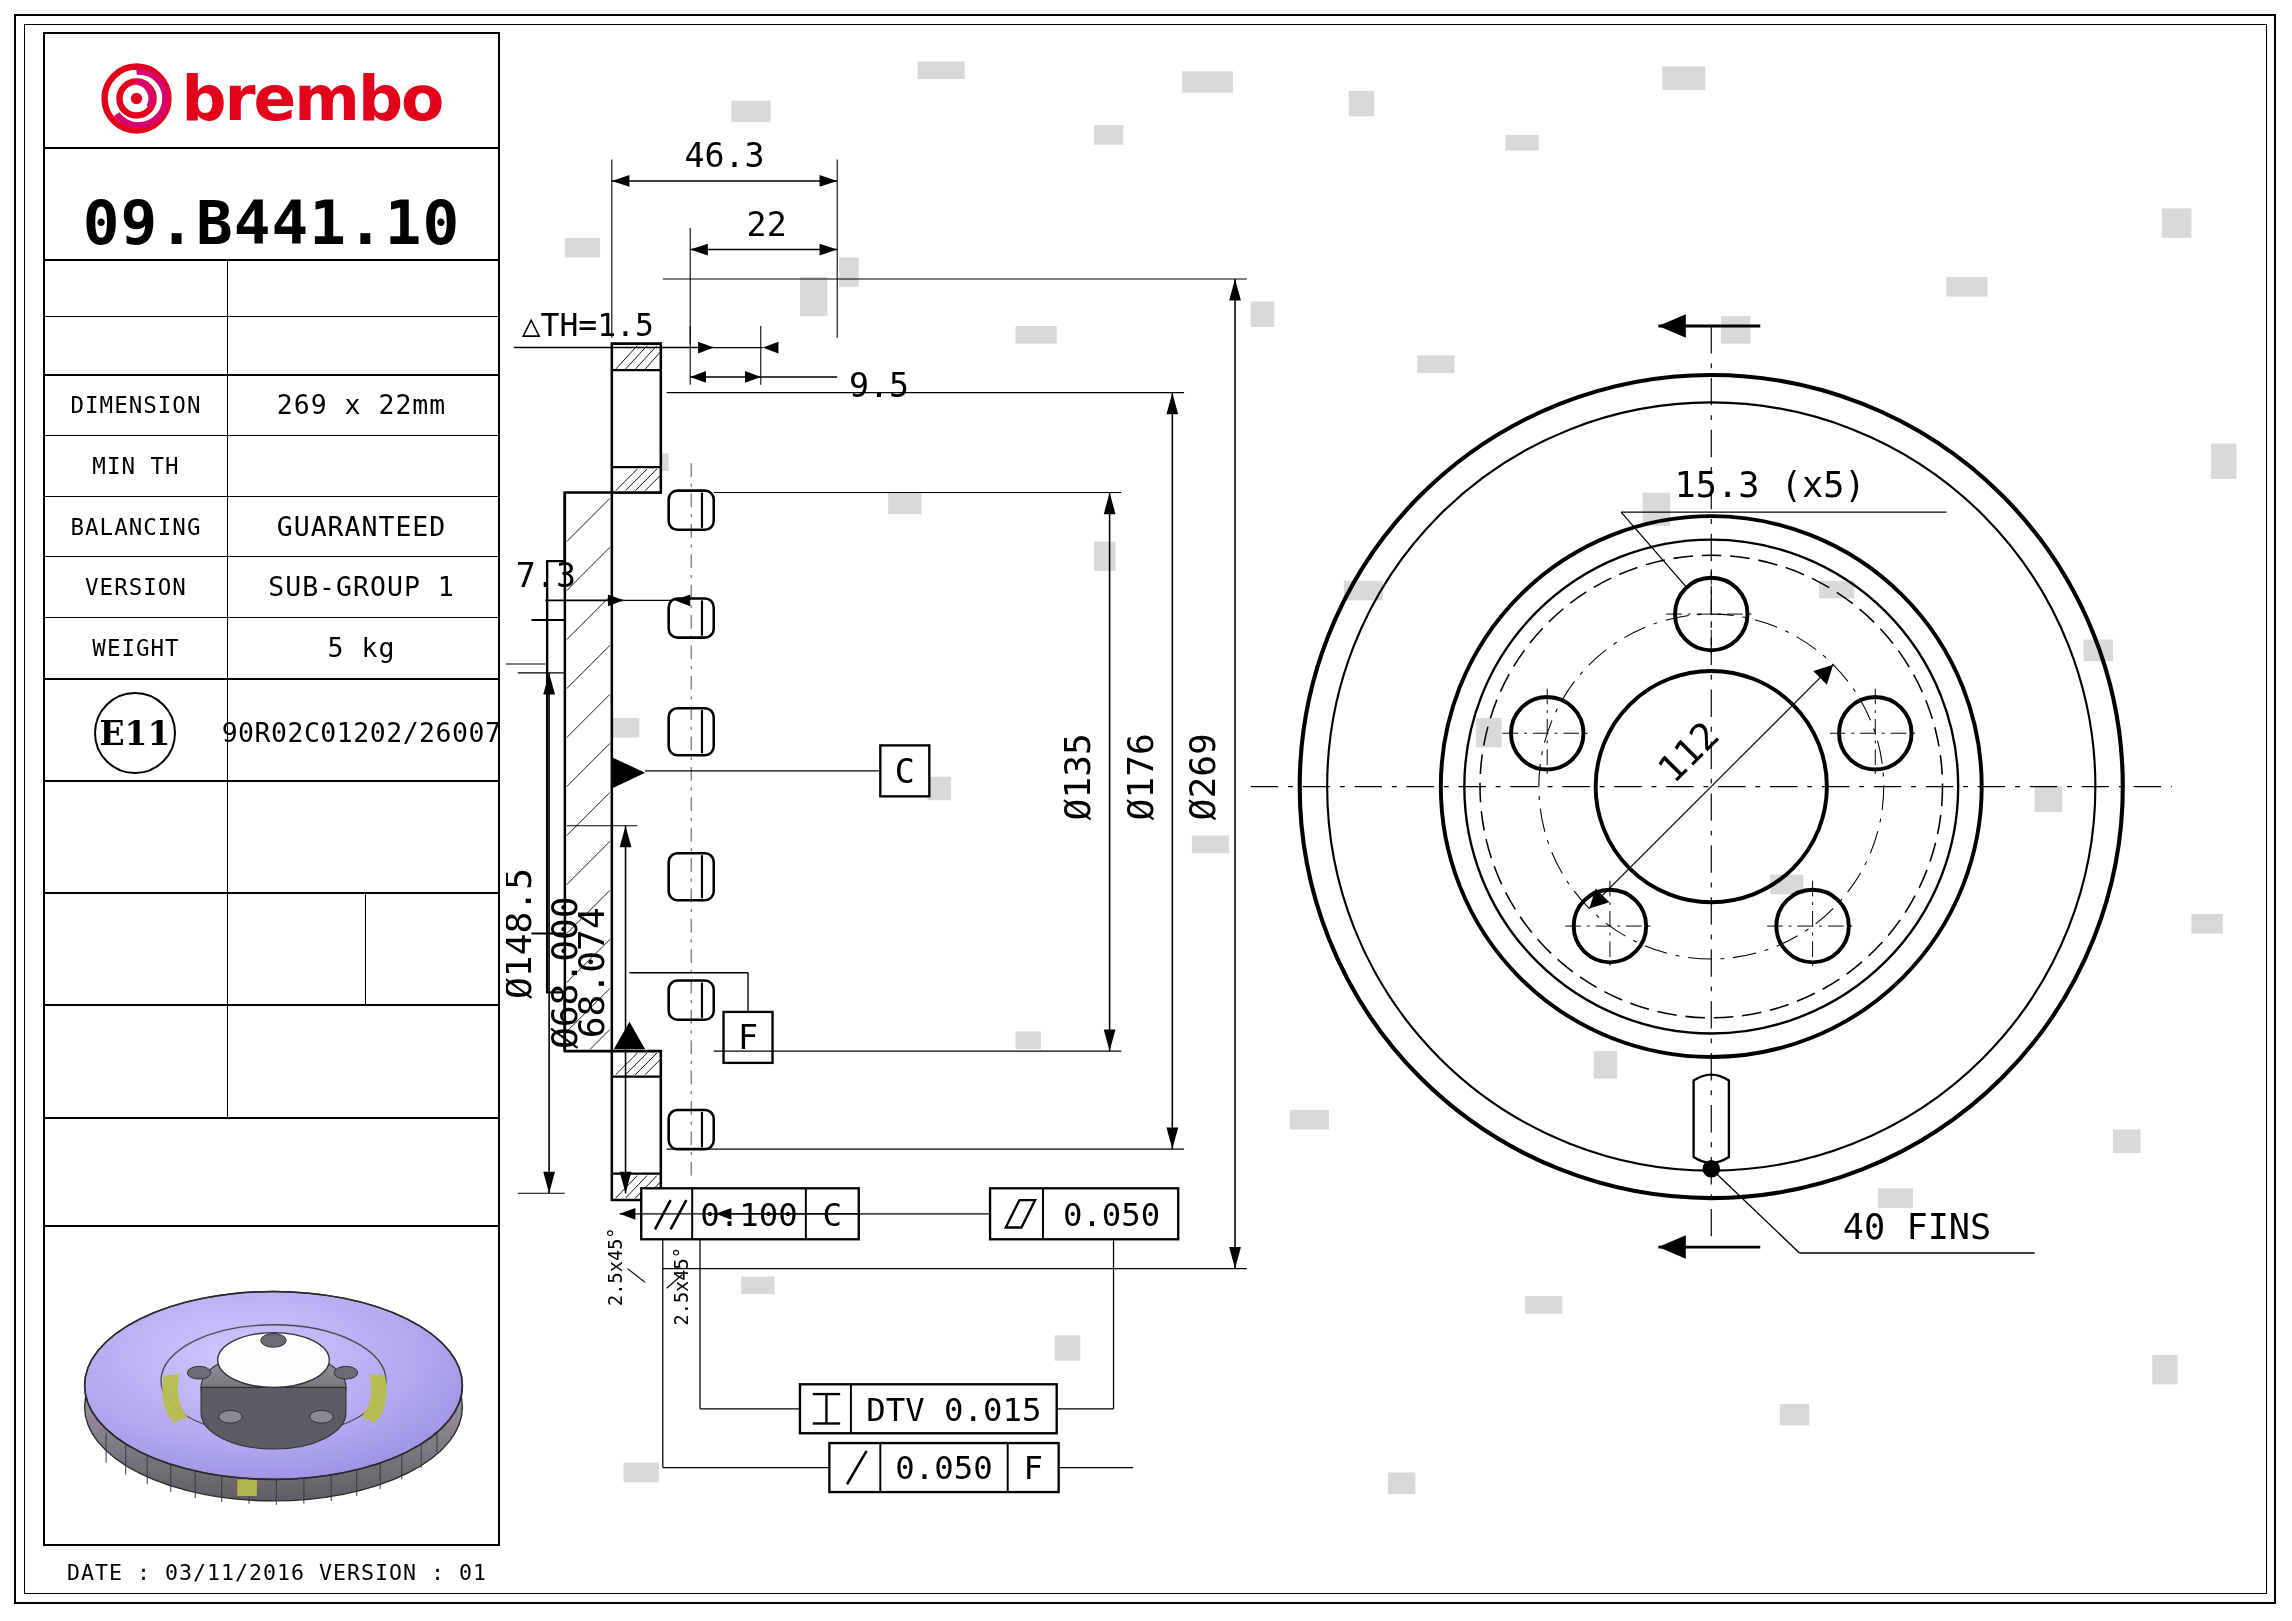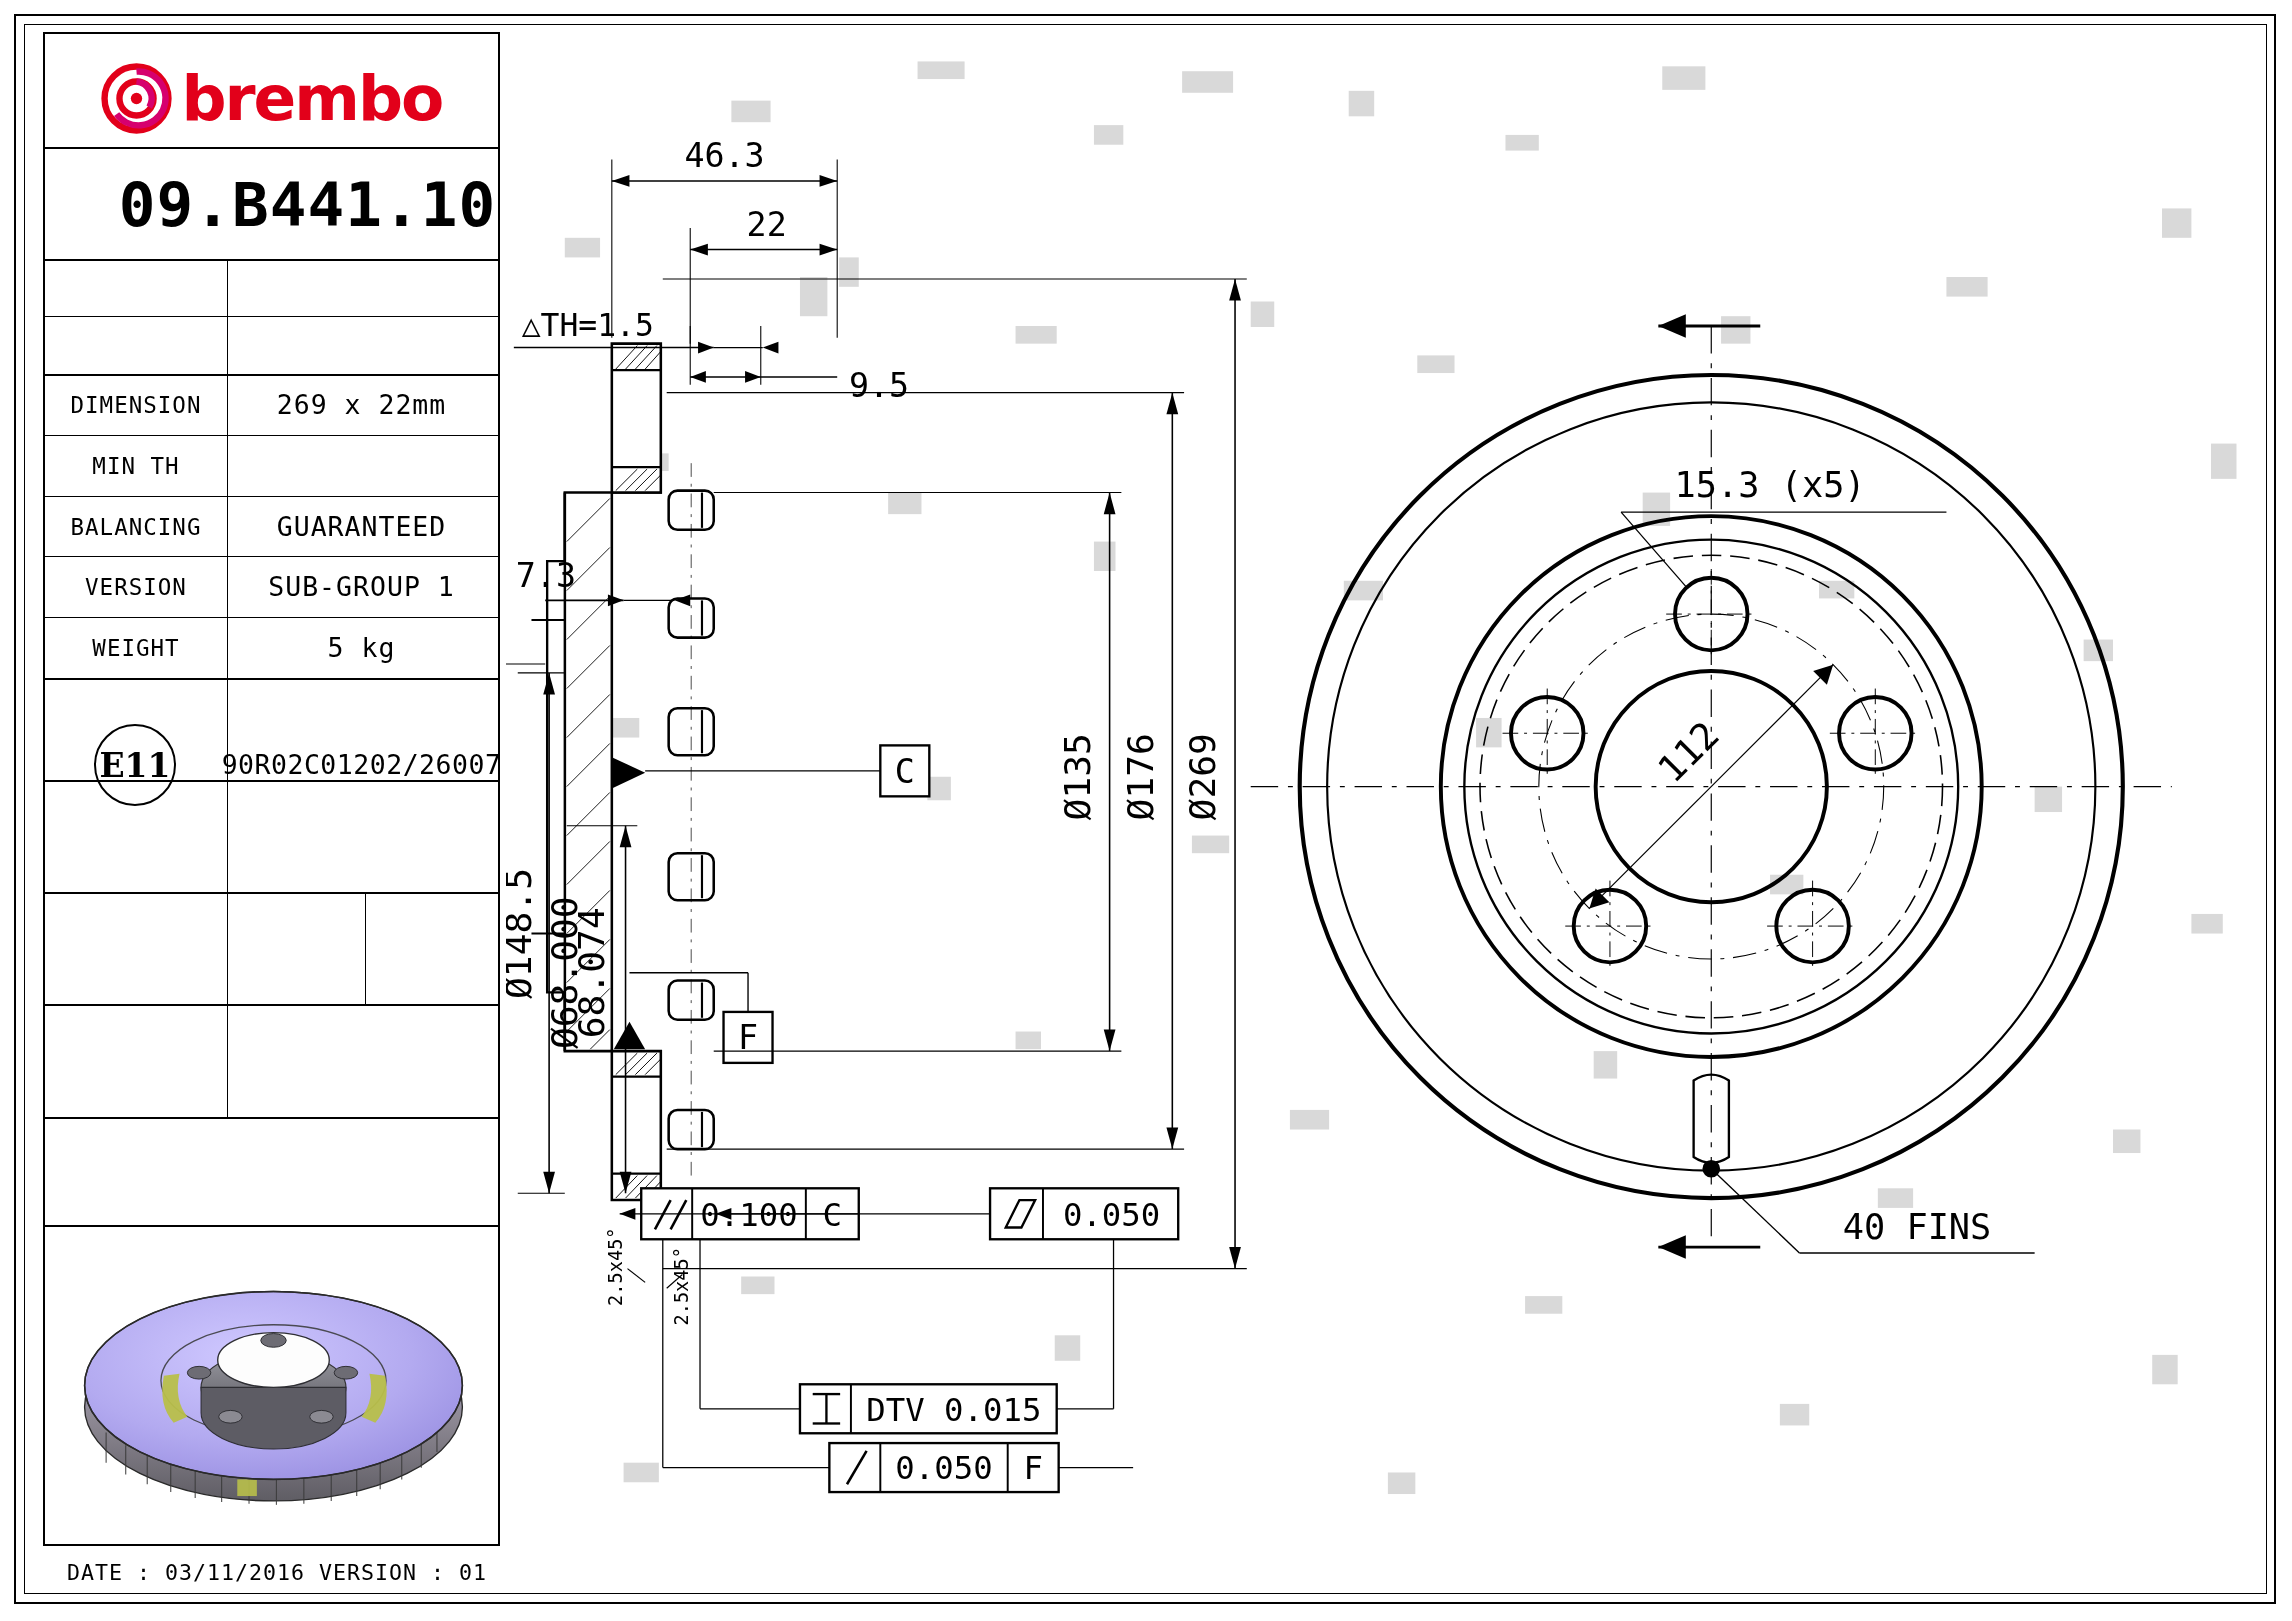--- a/index.html
+++ b/index.html
@@ -19,21 +19,21 @@
   .titleblock{position:absolute;left:43px;top:32px;width:457px;height:1514px;border:2.9px solid #000;box-sizing:border-box;background:#fff;}
   .tb-hline{position:absolute;left:0;width:100%;height:0;border-top:1px solid #000;}
   .tb-hline.thick{border-top:2.9px solid #000;}
   .tb-vline{position:absolute;width:0;border-left:1px solid #000;}
 
   .logo-cell{position:absolute;left:0;top:0;width:100%;height:128px;display:flex;align-items:center;justify-content:center;}
   .logo-wrap{display:flex;align-items:center;gap:9.8px;}
   .logo-mark{width:71px;height:71px;flex:none;}
   .logo-text{font-family:"DejaVu Sans","Liberation Sans",sans-serif;font-weight:bold;font-size:63px;letter-spacing:-2px;color:#e2001a;line-height:1;}
 
-  .partno-cell{position:absolute;left:0;top:116px;width:100%;height:108px;display:flex;align-items:center;justify-content:center;margin-left:36px;}
+  .partno-cell{position:absolute;left:0;top:116px;width:100%;height:108px;display:flex;align-items:flex-end;justify-content:center;}
   .partno{font-size:61px;letter-spacing:1px;font-weight:600;white-space:nowrap;}
 
   .spec-label{position:absolute;display:flex;align-items:center;justify-content:center;font-size:22.5px;letter-spacing:1px;height:100%;top:0;left:0;width:182px;}
   .spec-value{position:absolute;display:flex;align-items:center;justify-content:center;font-size:26.5px;letter-spacing:1px;height:100%;top:0;left:182px;width:269px;}
   .spec-row{position:absolute;left:0;width:100%;height:61px;}
 
   .e11-row{position:absolute;left:0;width:100%;height:102px;}
   .e11-circle{position:absolute;left:49px;top:50%;transform:translateY(-50%);
     width:78px;height:78px;border:2px solid #000;border-radius:50%;
     display:flex;align-items:center;justify-content:center;
@@ -108,21 +108,21 @@
     </div>
     <div class="tb-hline" style="top:583px;"></div>
 
     <div class="spec-row" style="top:583px;">
       <span class="spec-label">WEIGHT</span>
       <span class="spec-value">5 kg</span>
     </div>
     <div class="tb-hline thick" style="top:644px;"></div>
     <div class="tb-vline" style="left:182px;top:340px;height:304px;"></div>
 
-    <div class="e11-row" style="top:680px;">
+    <div class="e11-row" style="top:648px;">
       <div class="e11-circle">E11</div>
       <div class="e11-code">
         <span>90R</span>
         <span>02C01202/26007</span>
       </div>
     </div>
     <div class="tb-hline thick" style="top:746px;"></div>
     <div class="tb-vline" style="left:182px;top:644px;height:102px;"></div>
 
     <div class="tb-hline thick" style="top:858px;"></div>

